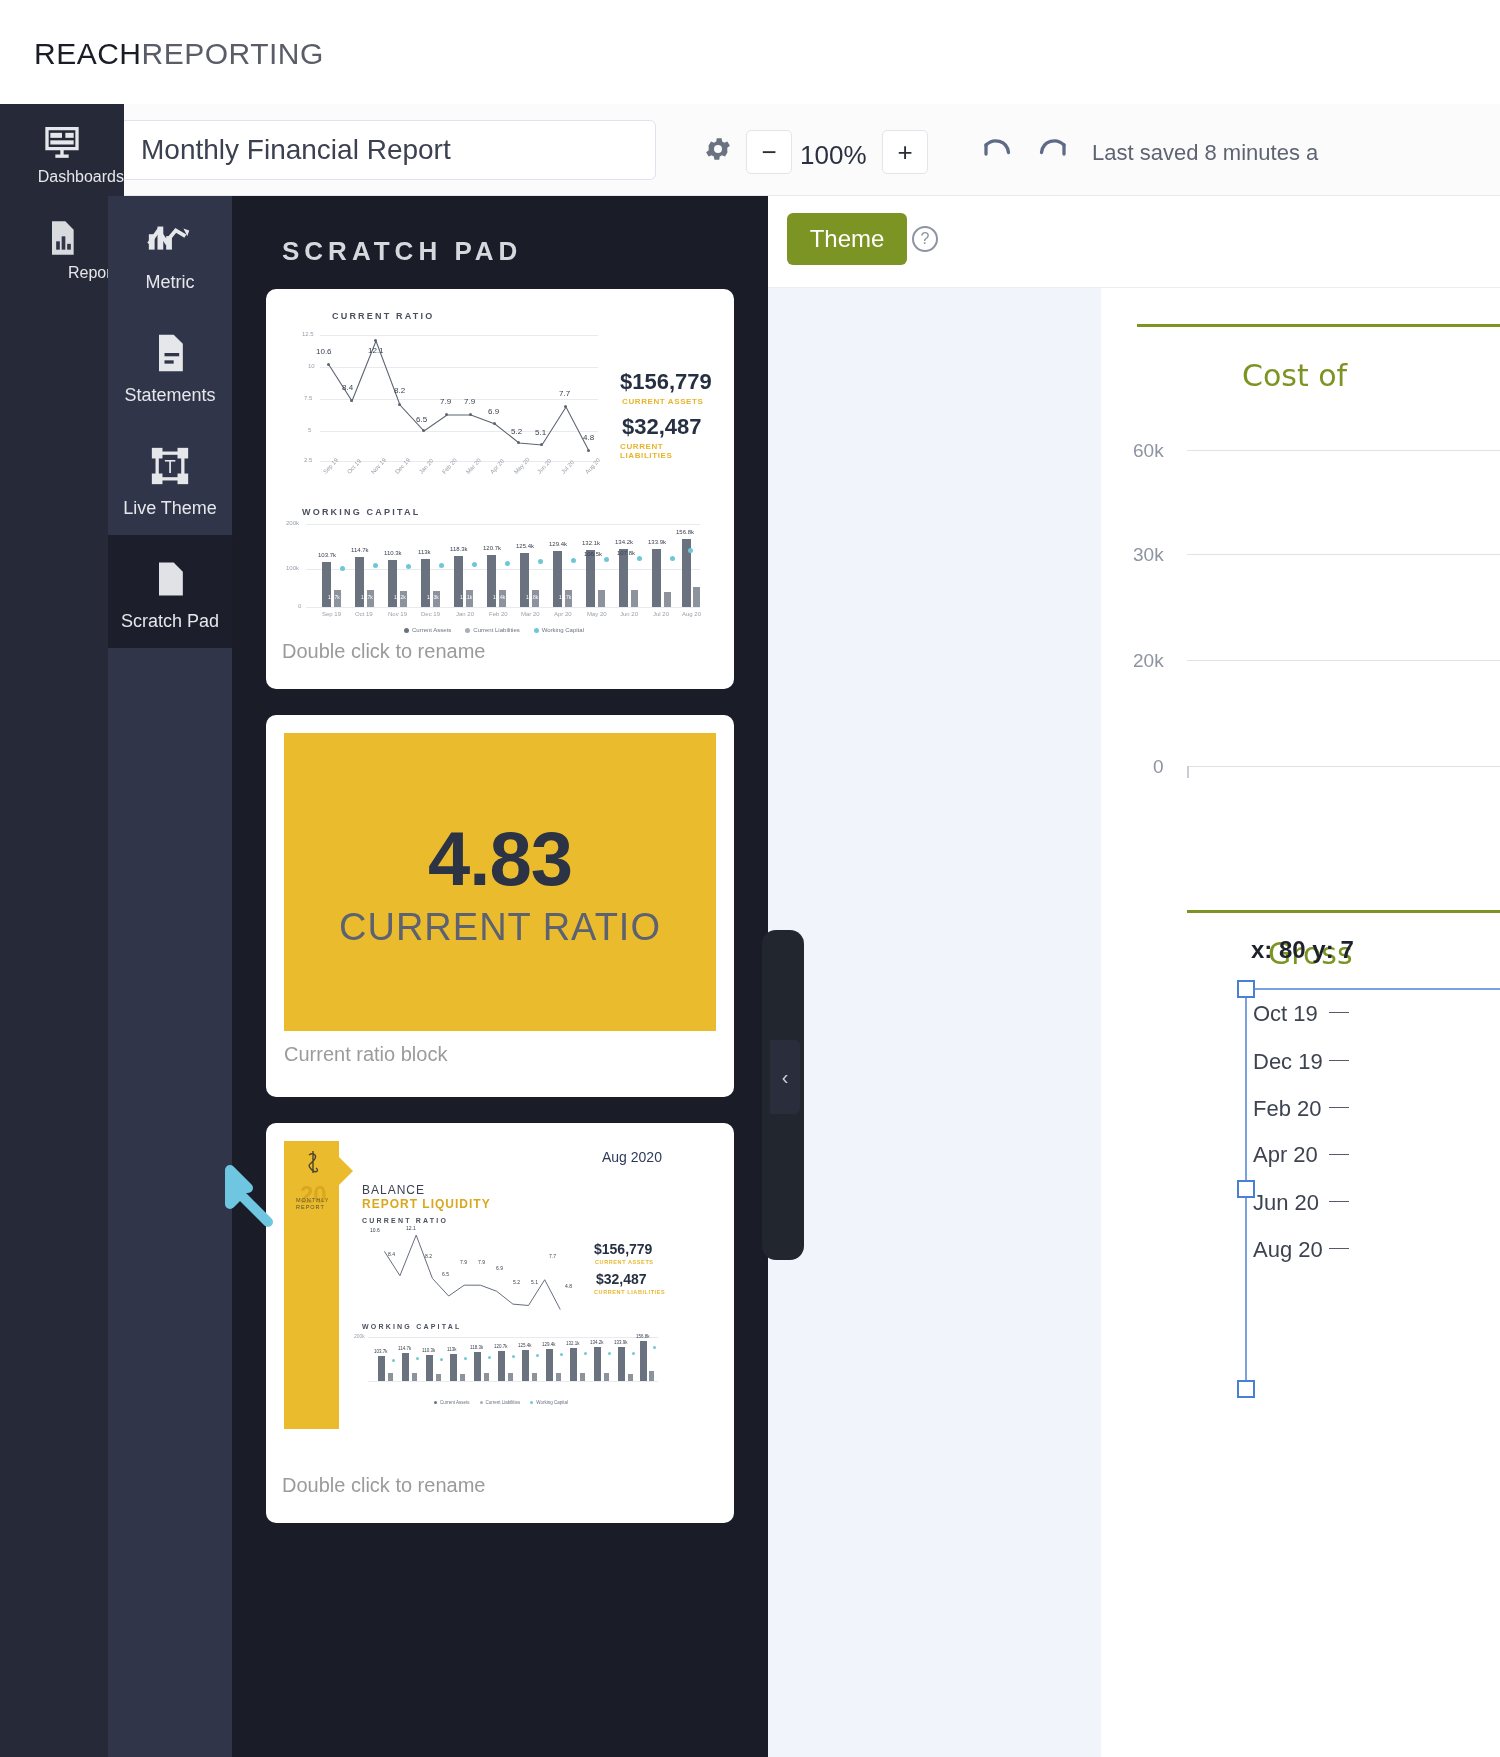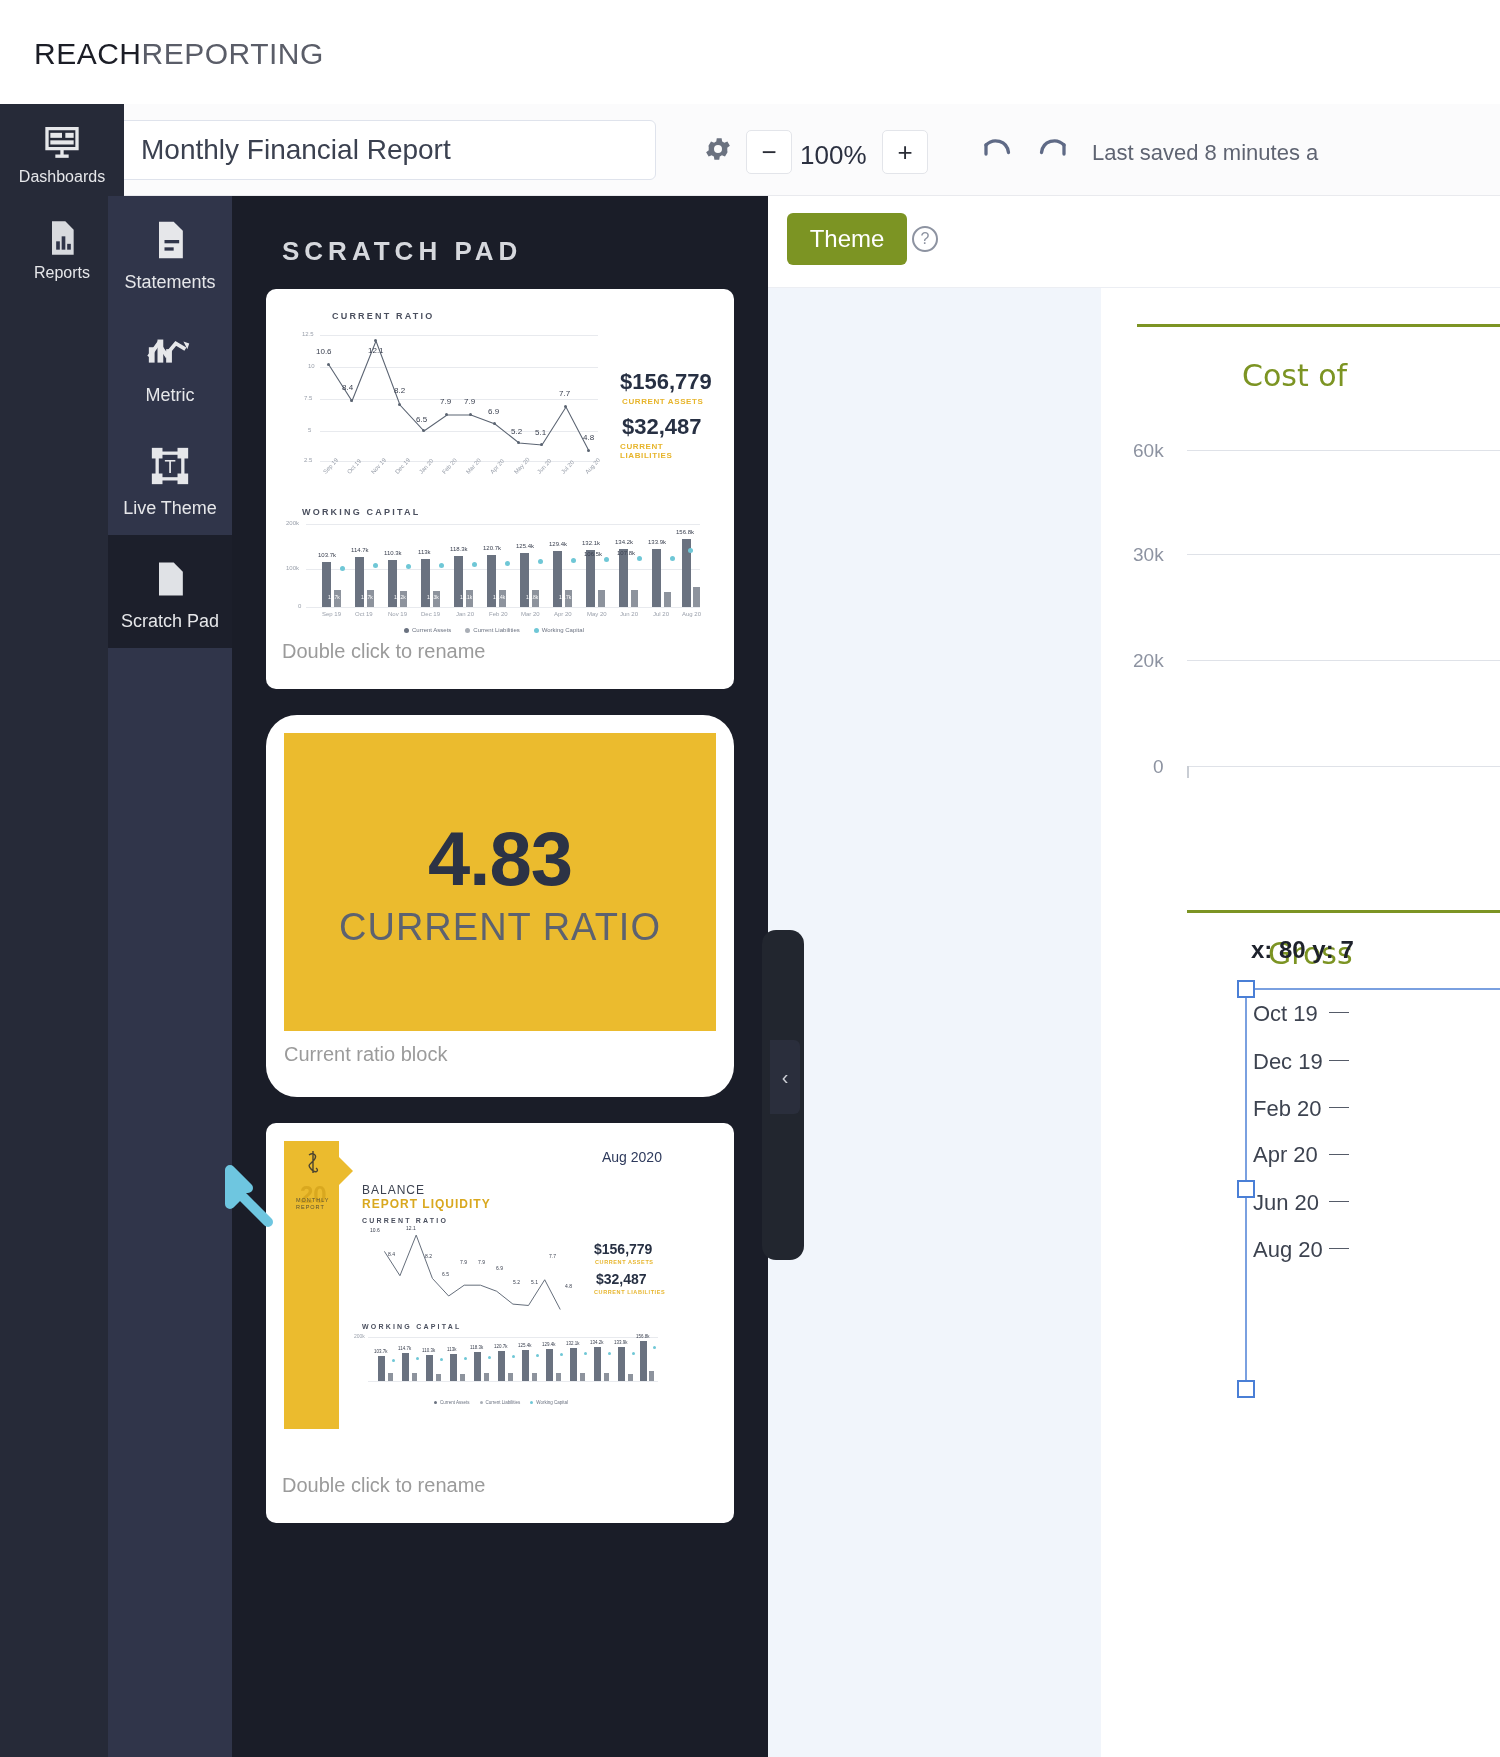--- a/index.html
+++ b/index.html
@@ -12,21 +12,21 @@
   #app { position: relative; width: 1500px; height: 1757px; background:#fff; }
 
   
   .brandbar { position:absolute; left:0; top:0; width:1500px; height:104px; background:#fff; }
   .logo { position:absolute; left:34px; top:37px; font-size:30px; letter-spacing:0.5px; }
   .logo .b { font-weight:400; color:#1b1d26; }
   .logo .t { font-weight:300; color:#5a5d68; }
 
   
   .rail { position:absolute; left:0; top:104px; width:108px; height:1653px; background:#262a38; }
-  .rail-item { width:124px; padding:18px 0 14px; text-align:center; cursor:pointer; }
+  .rail-item { width:124px; padding:18px 0 14px; text-align:right; cursor:pointer; }
   .rail-item .ic { display:block; margin:0 auto 6px; width:44px; height:40px; }
   .rail-item .lb { color:#e6e7ea; font-size:16px; }
 
   
   .tools { position:absolute; left:108px; top:196px; width:124px; height:1561px; background:#30354a; }
   .tool { width:124px; padding:22px 0 16px; text-align:center; cursor:pointer; }
   .tool .ic { display:block; margin:0 auto 10px; height:44px; }
   .tool .lb { color:#e6e7ea; font-size:18px; }
   .tool.active { background:#1c1f2b; }
 
@@ -162,39 +162,39 @@
             <rect x="15.1" y="15.5" width="2.2" height="3.5" fill="#30354a"></rect>
           </svg>
       </span>
       <span class="lb">Reports</span>
     </div>
   </div>
 
   <div class="tools">
     <div class="tool">
       <span class="ic">
-        <svg width="44" height="44" viewBox="0 0 24 24" fill="#e6e7ea">
-            <path d="M6 2h8l5 5v15H6z"></path>
-            <rect x="9" y="12" width="8" height="1.8" fill="#30354a"></rect>
-            <rect x="9" y="16" width="5" height="1.8" fill="#30354a"></rect>
-          </svg>
-      </span>
-      <span class="lb">Statements</span>
-    </div>
-    <div class="tool">
-      <span class="ic">
         <svg width="50" height="44" viewBox="0 0 26 22" fill="#e6e7ea">
             <rect x="2" y="8" width="3" height="8"></rect>
             <rect x="6.5" y="4" width="3" height="12"></rect>
             <rect x="11" y="9" width="3" height="7"></rect>
             <path d="M2 13l5-7 4 6 5-6 5 3" fill="none" stroke="#e6e7ea" stroke-width="2"></path>
             <path d="M20 5l3 1-1 3z"></path>
           </svg>
       </span>
       <span class="lb">Metric</span>
+    </div>
+    <div class="tool">
+      <span class="ic">
+        <svg width="44" height="44" viewBox="0 0 24 24" fill="#e6e7ea">
+            <path d="M6 2h8l5 5v15H6z"></path>
+            <rect x="9" y="12" width="8" height="1.8" fill="#30354a"></rect>
+            <rect x="9" y="16" width="5" height="1.8" fill="#30354a"></rect>
+          </svg>
+      </span>
+      <span class="lb">Statements</span>
     </div>
     <div class="tool">
       <span class="ic">
         <svg width="44" height="44" viewBox="0 0 24 24" fill="none" stroke="#e6e7ea" stroke-width="1.8">
             <rect x="5" y="5" width="14" height="14"></rect>
             <text x="12" y="16" font-size="10" fill="#e6e7ea" stroke="none" text-anchor="middle" font-family="Liberation Sans">T</text>
             <rect x="3" y="3" width="4" height="4" fill="#e6e7ea"></rect>
             <rect x="17" y="3" width="4" height="4" fill="#e6e7ea"></rect>
             <rect x="3" y="17" width="4" height="4" fill="#e6e7ea"></rect>
             <rect x="17" y="17" width="4" height="4" fill="#e6e7ea"></rect>
@@ -367,21 +367,21 @@
         <div class="xtick" style="transform:none;left:398px;top:300px;">Aug 20</div>
         <div class="legend" style="position:absolute;left:120px;top:312px;">
           <span><i style="background:#6a7280;"></i><span>Current Assets</span></span>
           <span><i style="background:#a9aeb6;"></i><span>Current Liabilities</span></span>
           <span><i style="background:#6fc7d6;"></i><span>Working Capital</span></span>
         </div>
       </div>
       <div class="card-label" style="position:absolute;left:0;bottom:14px;">Double click to rename</div>
     </div>
 
-    <div class="card" style="height:382px;padding:18px;border-radius:31px;">
+    <div class="card" style="height:382px;padding:18px;">
       <div class="yellow">
         <div class="num">4.83</div>
         <div class="cap">CURRENT RATIO</div>
       </div>
       <div class="card-label" style="padding-left:0;">Current ratio block</div>
     </div>
 
     <div class="card" style="height:400px;padding:0;">
       <div style="position:absolute;left:18px;top:18px;width:420px;height:300px;">
         <div style="position:absolute;left:0;top:0;width:55px;height:288px;background:#ebbb2e;"></div>

